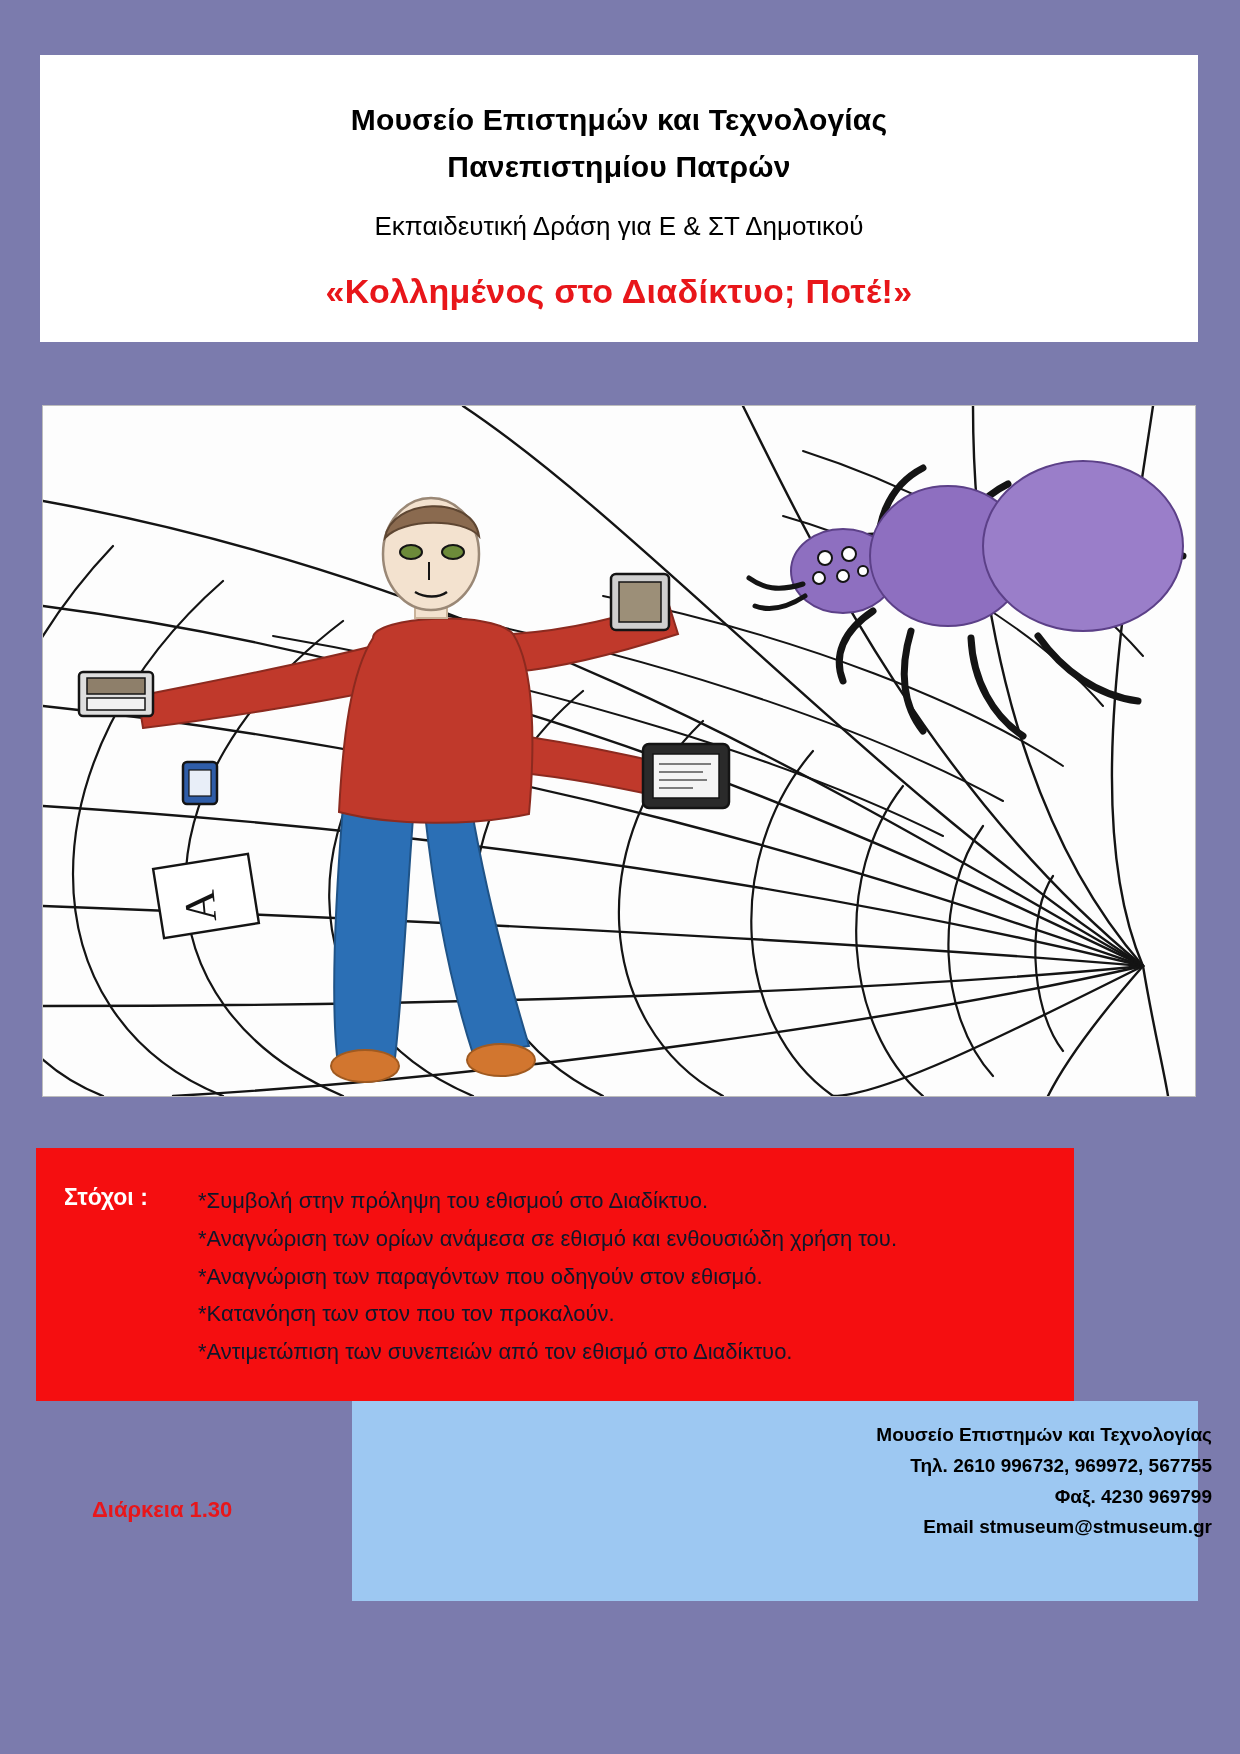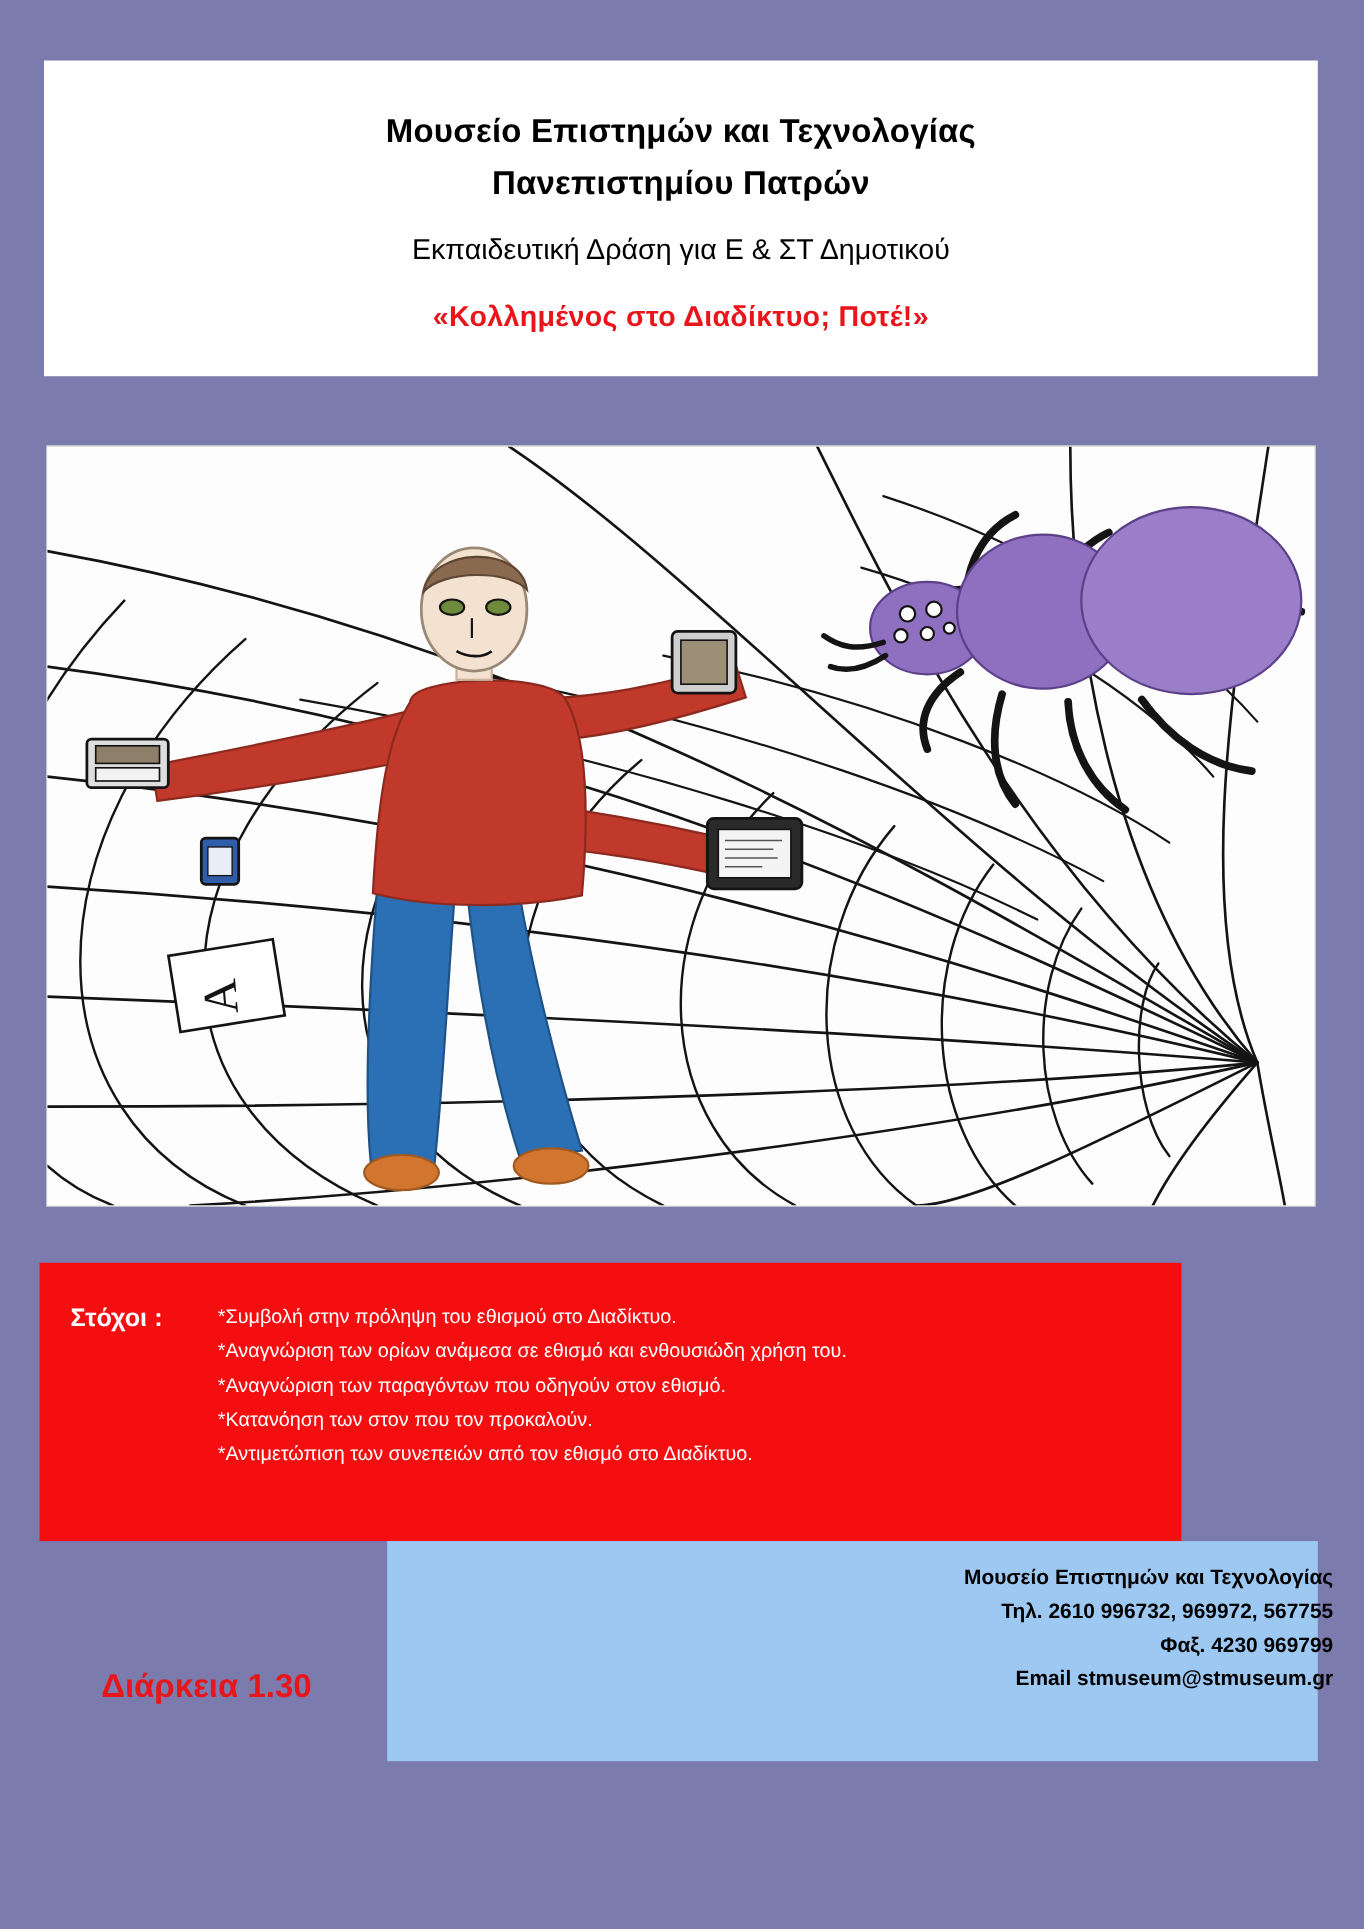--- a/index.html
+++ b/index.html
@@ -41,21 +41,21 @@
     line-height: 1.55;
     letter-spacing: 0.2px;
   }
   .header-sub {
     font-size: 26px;
     color: #000000;
     margin-top: 18px;
     line-height: 1.4;
   }
   .header-title {
-    font-size: 26px;
+    font-size: 34px;
     font-weight: bold;
     color: #e8161a;
     margin-top: 28px;
     letter-spacing: 0.3px;
   }
 
   
   .illo-frame {
     position: absolute;
     left: 42px;
@@ -93,22 +93,22 @@
     font-weight: bold;
     color: #ffffff;
   }
   .goals-list {
     position: absolute;
     left: 162px;
     top: 34px;
     width: 980px;
   }
   .goals-list div {
-    font-size: 18px;
-    color: #ffffff;
+    font-size: 22px;
+    color: #0f172a;
     line-height: 1.72;
     white-space: nowrap;
   }
 
   
   .footer-blue {
     position: absolute;
     left: 352px;
     top: 1401px;
     width: 846px;
@@ -125,24 +125,23 @@
   .footer-contact div {
     font-size: 19px;
     font-weight: bold;
     color: #000000;
     line-height: 1.62;
   }
   .duration {
     position: absolute;
     left: 92px;
     top: 1497px;
-    font-size: 30px;
+    font-size: 22px;
     font-weight: bold;
     color: #e8161a;
-    margin-top: 20px;
   }
 </style>
 </head>
 <body>
 
 <div class="poster">
 
   <div class="header-box">
     <div class="header-line1">Μουσείο Επιστημών και Τεχνολογίας</div>
     <div class="header-line2">Πανεπιστημίου Πατρών</div>

